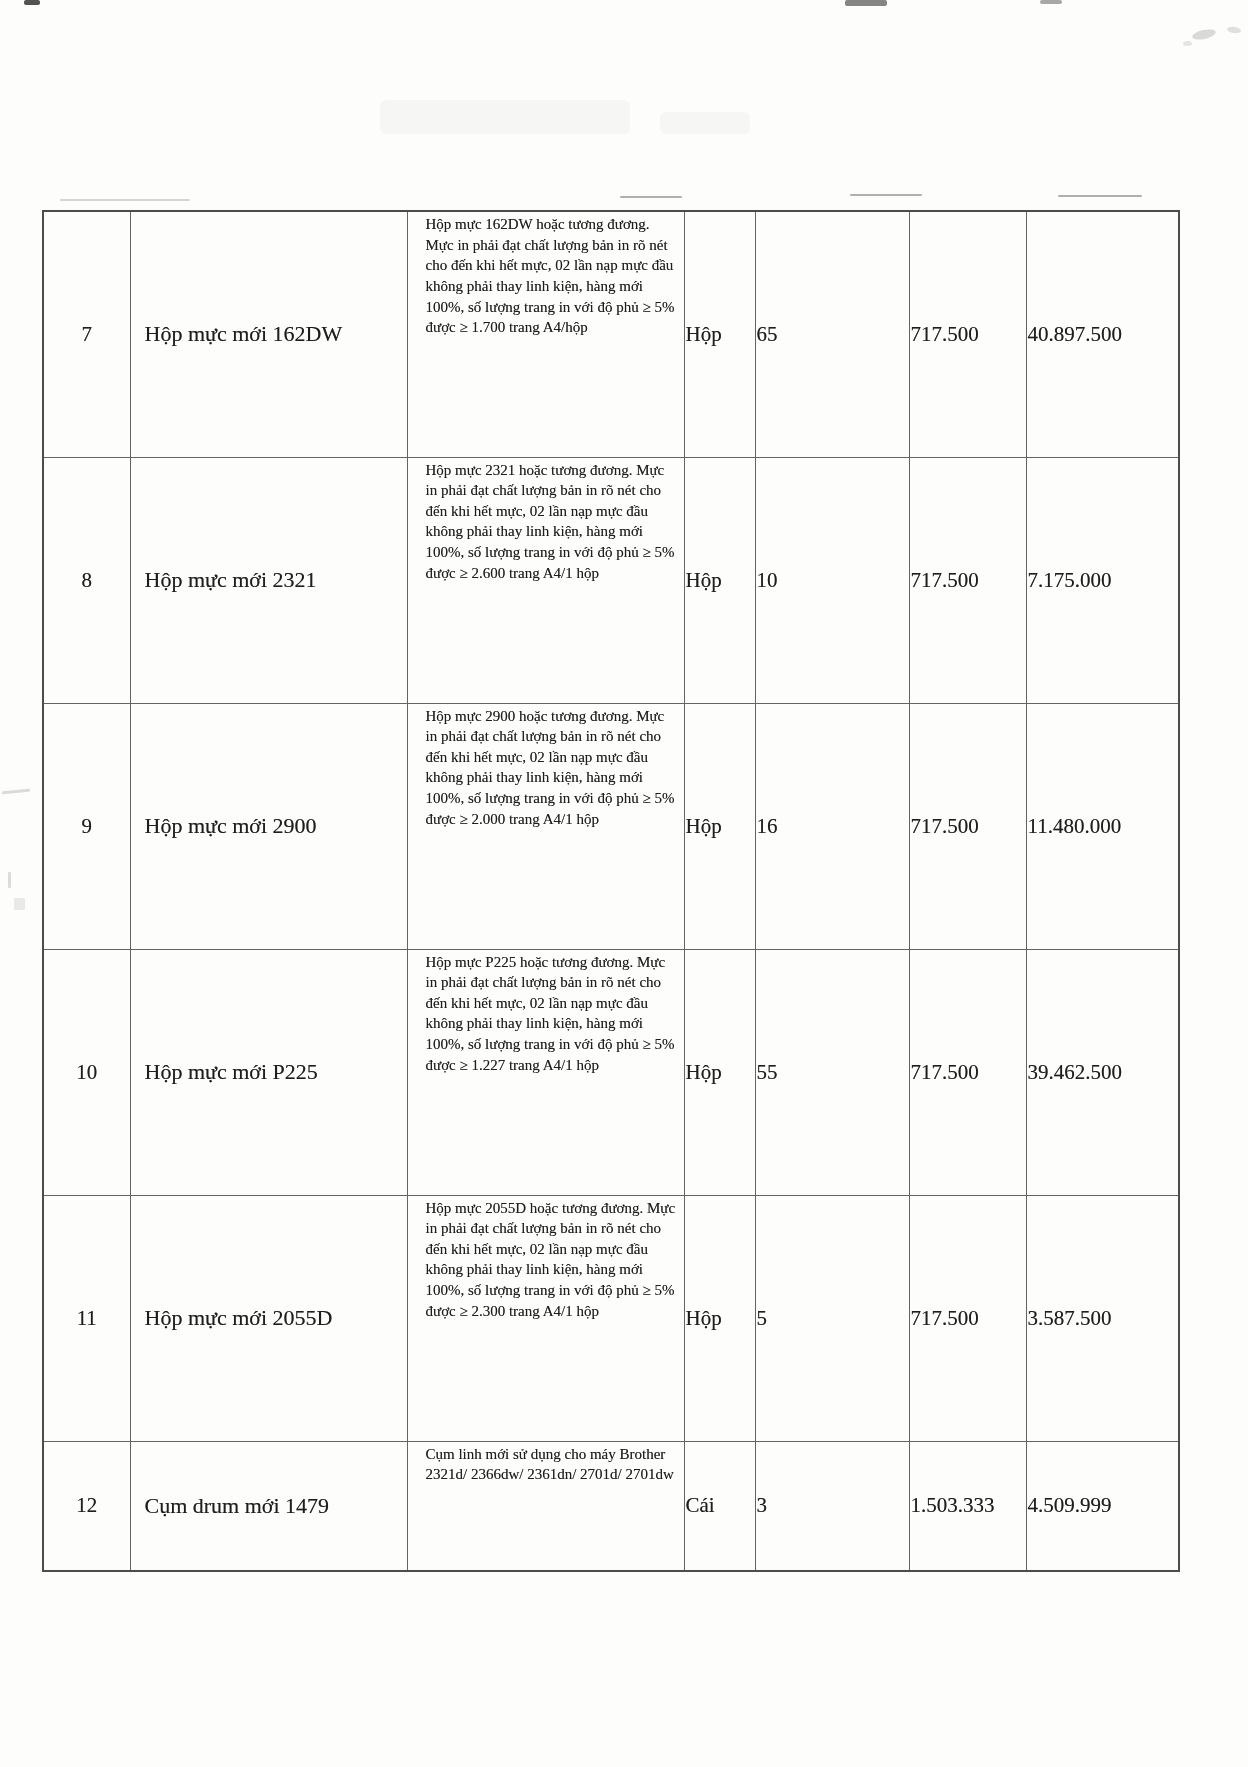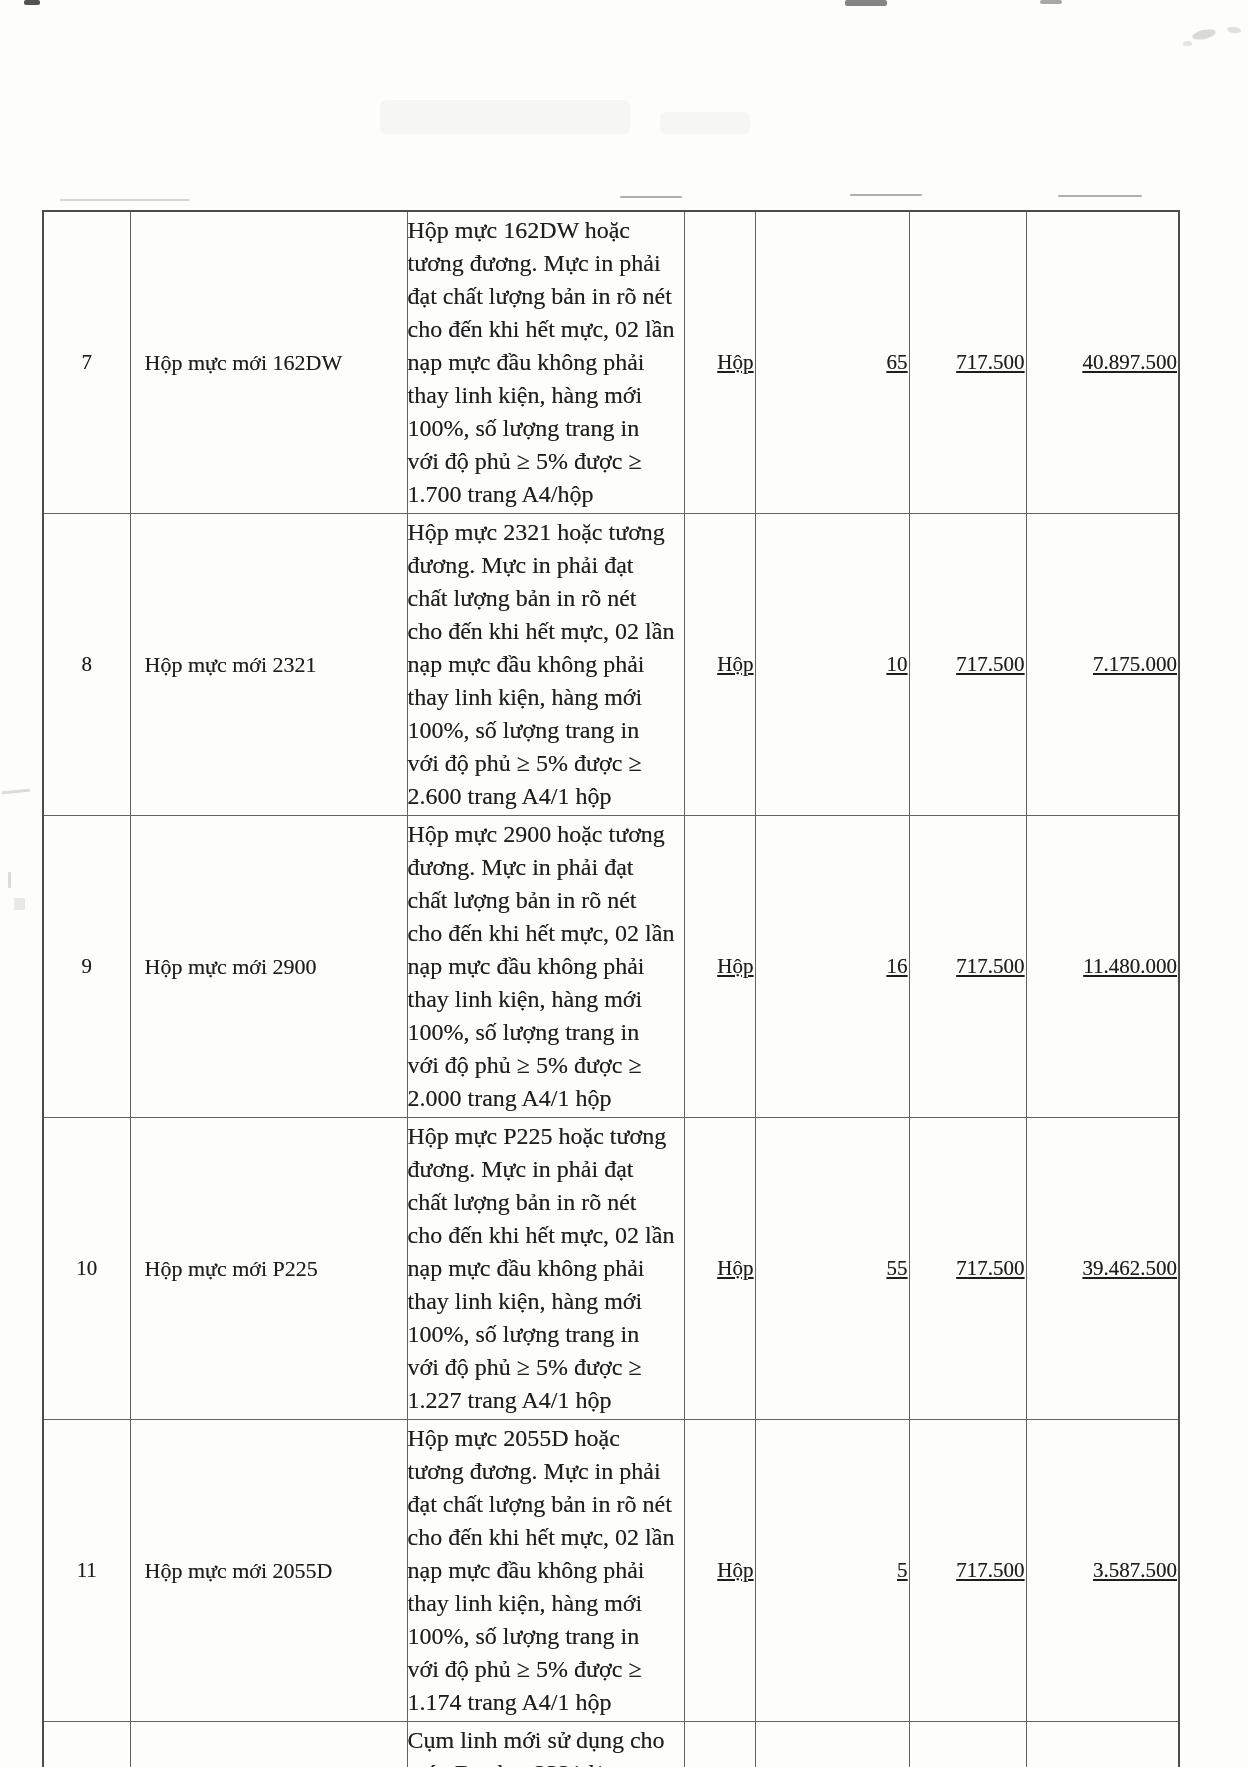--- a/index.html
+++ b/index.html
@@ -20,23 +20,23 @@
     border:2px solid #4c4c4c;
   }
   table.items td{
     border:1px solid #636363;
     background:transparent;
   }
   tr.tall{height:246px;}
   tr.short{height:130px;}
   td.c-no{text-align:center;font-size:21px;vertical-align:middle;}
   td.c-name{font-size:22px;vertical-align:middle;padding:4px 6px 4px 14px;}
-  td.c-desc{font-size:24px;line-height:1.375;vertical-align:top;padding:2px 8px 2px 0;}
+  td.c-desc{font-size:15px;line-height:1.375;vertical-align:top;padding:2px 8px 2px 18px;}
   td.c-unit,td.c-qty,td.c-price,td.c-total{
-    text-align:right;font-size:21px;vertical-align:middle;text-decoration:underline;
+    text-align:left;font-size:21px;vertical-align:middle;
   }
   .page, .page td{
     text-shadow:0 0 0.6px rgba(40,40,40,0.55);
   }
   
   .artifact{position:absolute;pointer-events:none;}
   .dash{height:2px;background:rgba(80,80,80,0.45);border-radius:1px;}
   .smudge{background:rgba(90,90,90,0.22);border-radius:50%;}
   .speck{background:rgba(40,40,40,0.8);border-radius:2px;}
   .ghost{background:rgba(120,120,120,0.05);border-radius:6px;}
@@ -115,21 +115,21 @@
       <td class="c-desc">Hộp mực P225 hoặc tương đương. Mực in phải đạt chất lượng bản in rõ nét cho đến khi hết mực, 02 lần nạp mực đầu không phải thay linh kiện, hàng mới 100%, số lượng trang in với độ phủ ≥ 5% được ≥ 1.227 trang A4/1 hộp</td>
       <td class="c-unit">Hộp</td>
       <td class="c-qty">55</td>
       <td class="c-price">717.500</td>
       <td class="c-total">39.462.500</td>
     </tr>
 
     <tr class="tall">
       <td class="c-no">11</td>
       <td class="c-name">Hộp mực mới 2055D</td>
-      <td class="c-desc">Hộp mực 2055D hoặc tương đương. Mực in phải đạt chất lượng bản in rõ nét cho đến khi hết mực, 02 lần nạp mực đầu không phải thay linh kiện, hàng mới 100%, số lượng trang in với độ phủ ≥ 5% được ≥ 1.174 trang A4/1 hộp</td>
+      <td class="c-desc">Hộp mực 2055D hoặc tương đương. Mực in phải đạt chất lượng bản in rõ nét cho đến khi hết mực, 02 lần nạp mực đầu không phải thay linh kiện, hàng mới 100%, số lượng trang in với độ phủ ≥ 5% được ≥ 2.300 trang A4/1 hộp</td>
       <td class="c-unit">Hộp</td>
       <td class="c-qty">5</td>
       <td class="c-price">717.500</td>
       <td class="c-total">3.587.500</td>
     </tr>
 
     <tr class="short">
       <td class="c-no">12</td>
       <td class="c-name">Cụm drum mới 1479</td>
       <td class="c-desc">Cụm linh mới sử dụng cho máy Brother 2321d/ 2366dw/ 2361dn/ 2701d/ 2701dw</td>

